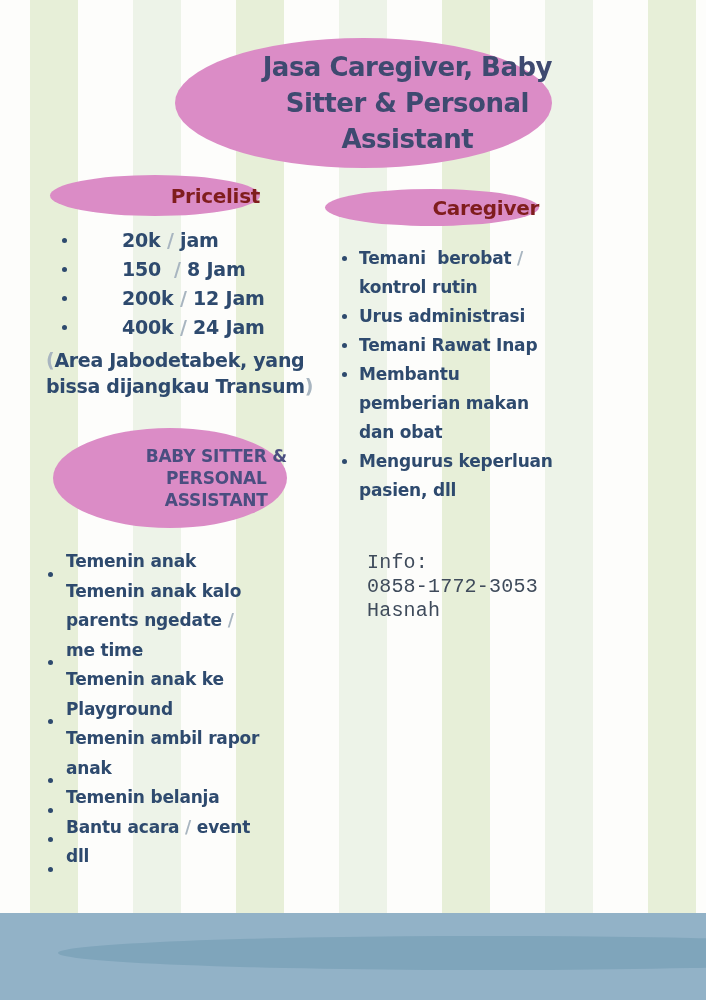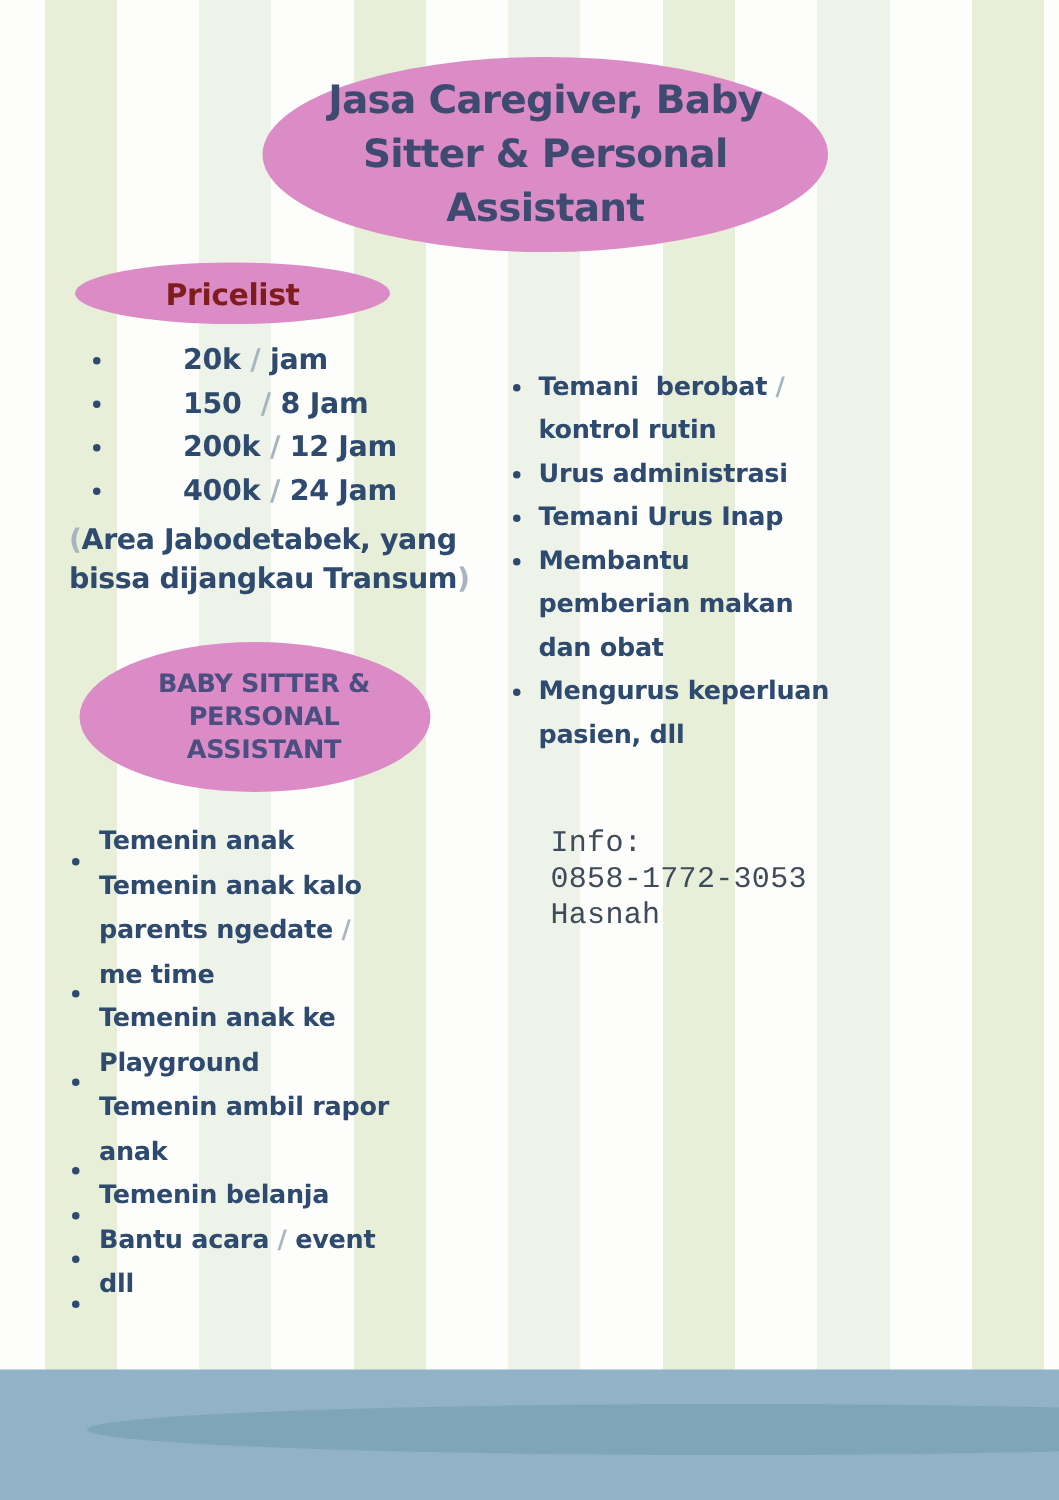--- a/index.html
+++ b/index.html
@@ -11,21 +11,21 @@
     background-image:repeating-linear-gradient(90deg,
       transparent 0px, transparent 30px,
       #e7efd8 30px, #e7efd8 78px,
       transparent 78px, transparent 133px,
       #edf3e8 133px, #edf3e8 181px,
       transparent 181px, transparent 206px);
     font-family:"DejaVu Sans","Liberation Sans",sans-serif;
   }
   .badge{
     position:absolute;background:#db8cc6;
-    display:flex;align-items:center;justify-content:center;text-align:center;
+    display:flex;align-items:center;justify-content:flex-end;text-align:center;
   }
   .title-badge{left:175px;top:38px;width:377px;height:130px;border-radius:50%;}
   .title-text{font-size:26px;font-weight:bold;color:#3e4a70;line-height:36px;letter-spacing:-0.5px;}
   .title-text span{display:block;}
   .h-badge{border-radius:50%;font-weight:bold;font-size:20px;color:#7f1d1d;letter-spacing:-0.3px;}
   .pricelist-badge{left:50px;top:175px;width:210px;height:41px;}
   .caregiver-badge{left:325px;top:189px;width:214px;height:37px;}
   .bs-badge{left:53px;top:428px;width:234px;height:100px;border-radius:50%;}
   .bs-text{font-size:17px;font-weight:bold;color:#4a4e80;line-height:22px;letter-spacing:-0.2px;margin-left:12px;}
   .bs-text span{display:block;}
@@ -94,33 +94,36 @@
         <span class="txt">200k <span class="lt">/</span> 12 Jam</span>
       </li>
       <li>
         <span class="dot"></span>
         <span class="txt">400k <span class="lt">/</span> 24 Jam</span>
       </li>
     </ul>
 
   <div class="note"><span class="lt">(</span>Area Jabodetabek, yang bissa dijangkau Transum<span class="lt">)</span></div>
 
+  <div class="badge h-badge caregiver-badge">
+    <span>Caregiver</span>
+  </div>
 
   <ul class="blist caregiver-list">
       <li>
         <span class="dot"></span>
         <span class="txt">Temani  berobat <span class="lt">/</span> kontrol rutin</span>
       </li>
       <li>
         <span class="dot"></span>
         <span class="txt">Urus administrasi</span>
       </li>
       <li>
         <span class="dot"></span>
-        <span class="txt">Temani Urus Inap</span>
+        <span class="txt">Temani Rawat Inap</span>
       </li>
       <li>
         <span class="dot"></span>
         <span class="txt">Membantu pemberian makan dan obat</span>
       </li>
       <li>
         <span class="dot"></span>
         <span class="txt">Mengurus keperluan pasien, dll</span>
       </li>
     </ul>

